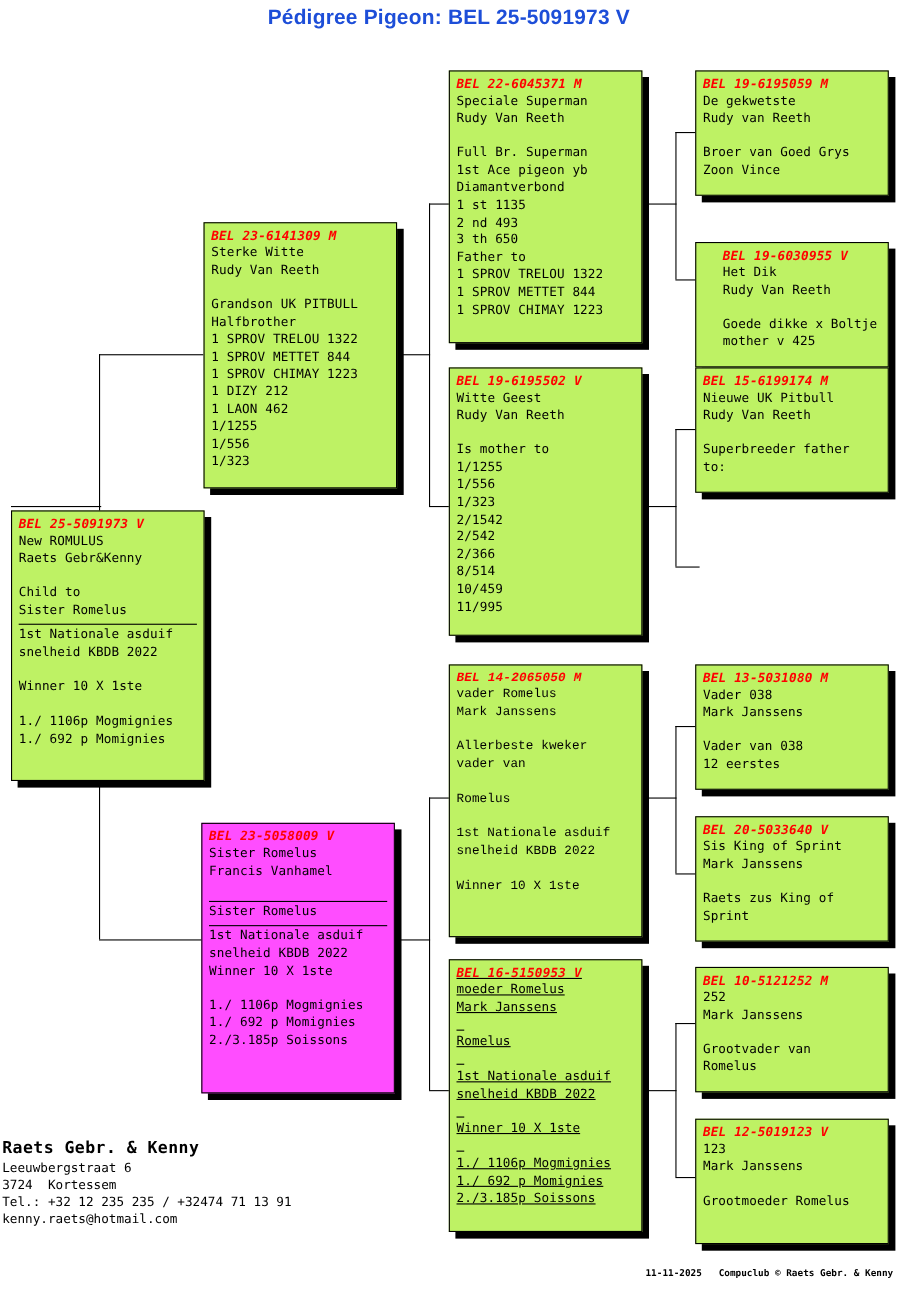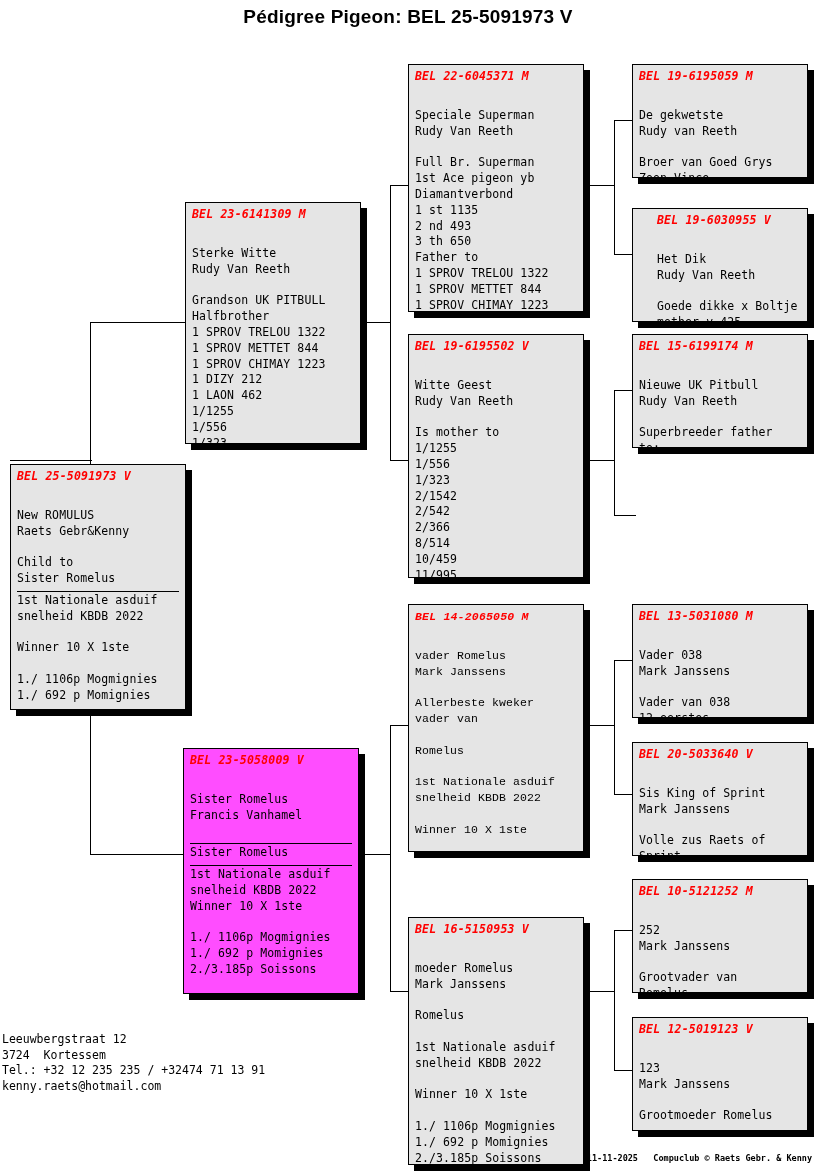--- a/index.html
+++ b/index.html
@@ -6,45 +6,45 @@
   body{
     width:816px;height:1172px;position:relative;overflow:hidden;
     font-family:"DejaVu Sans Mono","Liberation Mono",monospace;
     color:#000;
   }
   .page{position:absolute;left:0;top:0;width:816px;height:1172px;}
 
   #page-title{
     position:absolute;left:0;top:6px;width:816px;text-align:center;
     font-family:"Liberation Sans","DejaVu Sans",sans-serif;
-    font-size:19px;font-weight:700;letter-spacing:0.2px;color:#000000;
+    font-size:19px;font-weight:700;letter-spacing:0.2px;color:#1d4ed8;
   }
 
   
   .conn{position:absolute;background:#000;}
   .conn.h{height:1px;}
   .conn.v{width:1px;}
 
   
   .box{
     position:absolute;box-sizing:border-box;
-    border:1px solid #000;background:#e5e5e5;
+    border:1px solid #000;background:#bef264;
     box-shadow:6px 6px 0 0 #000;
     padding:4px 6px 3px 6px;
     overflow:hidden;
   }
   .box.pink{background:#FF4DFF;}
   .box .ring{
     font-style:italic;font-weight:700;color:#FF0000;
     font-size:11.5px;line-height:15px;white-space:pre;
     letter-spacing:0.2px;
   }
   .box .lines{
     font-size:11.5px;line-height:15.8px;white-space:pre;
-    color:#000;letter-spacing:0.1px;margin-top:24px;
+    color:#000;letter-spacing:0.1px;
   }
   .box .lines .ln{display:block;min-height:15.8px;}
   .box .lines .ln.rule{
     border-top:1px solid #000;margin-top:4px;padding-top:1px;min-height:14px;
   }
   .box .lines .ln.blank{min-height:15.8px;}
 
   
   #breeder{position:absolute;left:2px;top:1032px;width:420px;}
   #breeder .bname{
@@ -123,63 +123,64 @@
   <div class="box" style="left:408px; top:334px; width:176px; height:244px;">
     <div class="ring">BEL 19-6195502 V</div>
     <div class="lines"><span class="ln">Witte Geest</span><span class="ln">Rudy Van Reeth</span><span class="ln blank">&nbsp;</span><span class="ln">Is mother to</span><span class="ln">1/1255</span><span class="ln">1/556</span><span class="ln">1/323</span><span class="ln">2/1542</span><span class="ln">2/542</span><span class="ln">2/366</span><span class="ln">8/514</span><span class="ln">10/459</span><span class="ln">11/995</span></div>
   </div>
 
   <div class="box" style="left:408px; top:604px; width:176px; height:248px;font-family:Liberation Mono, monospace;">
     <div class="ring">BEL 14-2065050 M</div>
     <div class="lines"><span class="ln">vader Romelus</span><span class="ln">Mark Janssens</span><span class="ln blank">&nbsp;</span><span class="ln">Allerbeste kweker</span><span class="ln">vader van</span><span class="ln blank">&nbsp;</span><span class="ln">Romelus</span><span class="ln blank">&nbsp;</span><span class="ln">1st Nationale asduif</span><span class="ln">snelheid KBDB 2022</span><span class="ln blank">&nbsp;</span><span class="ln">Winner 10 X 1ste</span></div>
   </div>
 
-  <div class="box" style="left:408px; top:917px; width:176px; height:248px;">
+  <div class="box" style="left:408px; top:872px; width:176px; height:248px;text-decoration:underline;">
     <div class="ring">BEL 16-5150953 V</div>
     <div class="lines"><span class="ln">moeder Romelus</span><span class="ln">Mark Janssens</span><span class="ln blank">&nbsp;</span><span class="ln">Romelus</span><span class="ln blank">&nbsp;</span><span class="ln">1st Nationale asduif</span><span class="ln">snelheid KBDB 2022</span><span class="ln blank">&nbsp;</span><span class="ln">Winner 10 X 1ste</span><span class="ln blank">&nbsp;</span><span class="ln">1./ 1106p Mogmignies</span><span class="ln">1./ 692 p Momignies</span><span class="ln">2./3.185p Soissons</span></div>
   </div>
 
   <div class="box" style="left:632px; top:64px; width:176px; height:114px;">
     <div class="ring">BEL 19-6195059 M</div>
     <div class="lines"><span class="ln">De gekwetste</span><span class="ln">Rudy van Reeth</span><span class="ln blank">&nbsp;</span><span class="ln">Broer van Goed Grys</span><span class="ln">Zoon Vince</span></div>
   </div>
 
-  <div class="box" style="left:632px; top:208px; width:176px; height:114px;padding-left:24px;">
+  <div class="box" style="left:632px; top:220px; width:176px; height:114px;padding-left:24px;">
     <div class="ring">BEL 19-6030955 V</div>
     <div class="lines"><span class="ln">Het Dik</span><span class="ln">Rudy Van Reeth</span><span class="ln blank">&nbsp;</span><span class="ln">Goede dikke x Boltje</span><span class="ln">mother v 425</span></div>
   </div>
 
   <div class="box" style="left:632px; top:334px; width:176px; height:114px;">
     <div class="ring">BEL 15-6199174 M</div>
     <div class="lines"><span class="ln">Nieuwe UK Pitbull</span><span class="ln">Rudy Van Reeth</span><span class="ln blank">&nbsp;</span><span class="ln">Superbreeder father</span><span class="ln">to:</span></div>
   </div>
 
 
   <div class="box" style="left:632px; top:604px; width:176px; height:114px;">
     <div class="ring">BEL 13-5031080 M</div>
     <div class="lines"><span class="ln">Vader 038</span><span class="ln">Mark Janssens</span><span class="ln blank">&nbsp;</span><span class="ln">Vader van 038</span><span class="ln">12 eerstes</span></div>
   </div>
 
   <div class="box" style="left:632px; top:742px; width:176px; height:114px;">
     <div class="ring">BEL 20-5033640 V</div>
-    <div class="lines"><span class="ln">Sis King of Sprint</span><span class="ln">Mark Janssens</span><span class="ln blank">&nbsp;</span><span class="ln">Volle zus Raets of</span><span class="ln">Sprint</span></div>
+    <div class="lines"><span class="ln">Sis King of Sprint</span><span class="ln">Mark Janssens</span><span class="ln blank">&nbsp;</span><span class="ln">Raets zus King of</span><span class="ln">Sprint</span></div>
   </div>
 
   <div class="box" style="left:632px; top:879px; width:176px; height:114px;">
     <div class="ring">BEL 10-5121252 M</div>
     <div class="lines"><span class="ln">252</span><span class="ln">Mark Janssens</span><span class="ln blank">&nbsp;</span><span class="ln">Grootvader van</span><span class="ln">Romelus</span></div>
   </div>
 
   <div class="box" style="left:632px; top:1017px; width:176px; height:114px;">
     <div class="ring">BEL 12-5019123 V</div>
     <div class="lines"><span class="ln">123</span><span class="ln">Mark Janssens</span><span class="ln blank">&nbsp;</span><span class="ln">Grootmoeder Romelus</span></div>
   </div>
 
   <div id="breeder">
-    <div class="brow">Leeuwbergstraat 12</div>
+    <div class="bname">Raets Gebr. &amp; Kenny</div>
+    <div class="brow">Leeuwbergstraat 6</div>
     <div class="brow">3724  Kortessem</div>
     <div class="brow">Tel.: +32 12 235 235 / +32474 71 13 91</div>
     <div class="brow">kenny.raets@hotmail.com</div>
   </div>
 
   <div id="copyright">
     <span>11-11-2025</span><span>   </span><span>Compuclub © Raets Gebr. &amp; Kenny</span>
   </div>
 
 </div>

